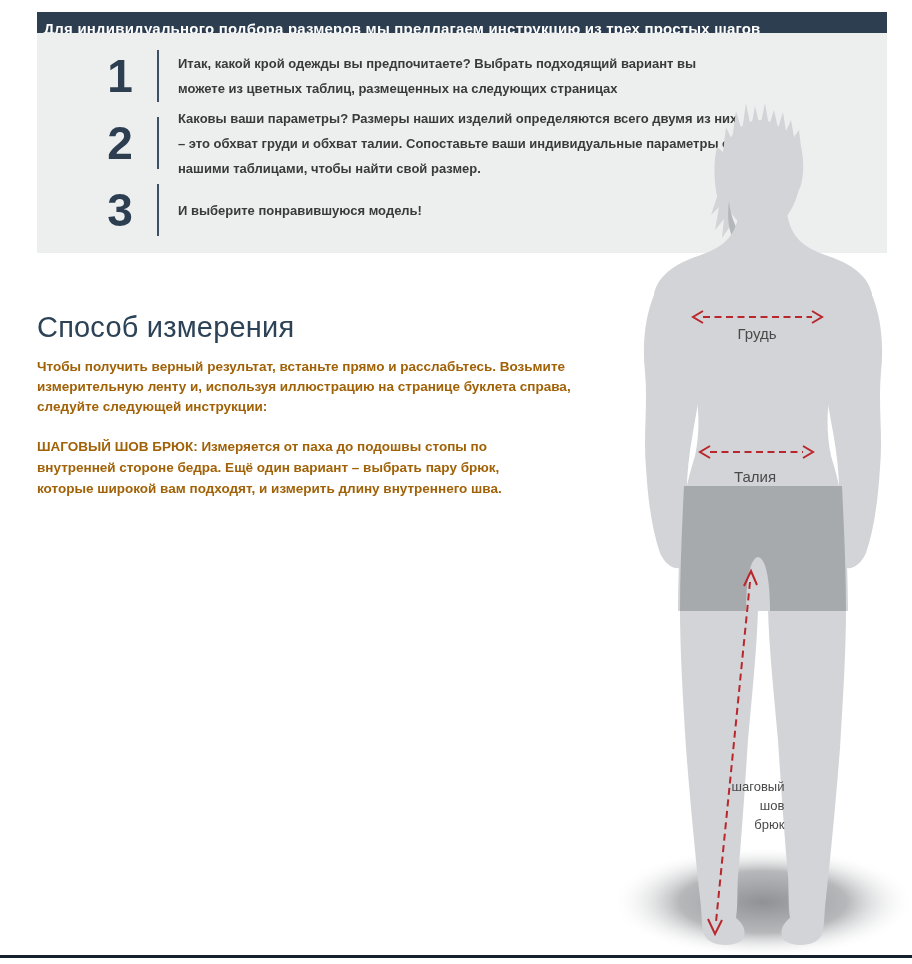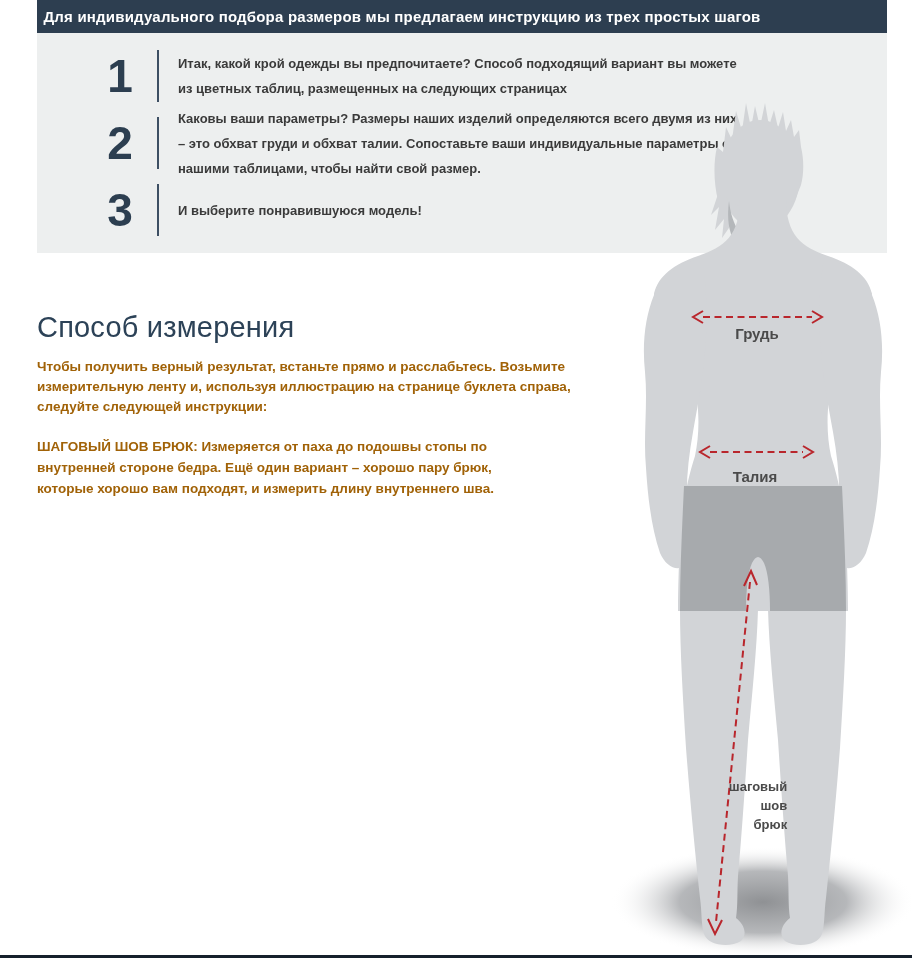--- a/index.html
+++ b/index.html
@@ -5,21 +5,21 @@
   * { margin:0; padding:0; box-sizing:border-box; }
   html,body { background:#ffffff; }
   body { font-family:"Liberation Sans","DejaVu Sans",sans-serif; }
   .page {
     position:relative; width:912px; height:964px;
     background:#ffffff; overflow:hidden;
   }
 
   
   .header-bar {
-    position:absolute; left:37px; top:0; width:850px; height:33px;
+    position:absolute; left:37px; top:12px; width:850px; height:33px;
     background:#2d3e50; color:#ffffff;
     font-size:15px; font-weight:bold; letter-spacing:.2px;
     line-height:33px; text-align:center; padding-right:120px;
   }
 
   
   .steps-panel {
     position:absolute; left:37px; top:33px; width:850px; height:220px;
     background:#edefef; padding:15px 0 0 60px;
   }
@@ -43,21 +43,21 @@
   .measure-para {
     font-size:13.5px; font-weight:600; color:#a16207; line-height:20px;
     margin-bottom:19px; max-width:592px;
   }
   .measure-para.narrow { max-width:478px; margin-bottom:0; line-height:21px; }
 
   
   .figure-svg { position:absolute; left:600px; top:90px; width:312px; height:866px; }
   .fig-label {
     position:absolute; transform:translateX(-50%);
-    color:#4a4a4a; font-size:15px; font-weight:700; white-space:nowrap;
+    color:#4a4a4a; font-size:15px; font-weight:400; white-space:nowrap;
   }
   .fig-label.small { font-size:13px; line-height:19px; text-align:right; }
 
   
   .bottom-rule {
     position:absolute; left:0; top:955px; width:912px; height:3px;
     background:#16202c;
   }
 </style>
 </head>
@@ -66,38 +66,38 @@
 <div class="page">
 
   <div class="header-bar">
     <span>Для индивидуального подбора размеров мы предлагаем инструкцию из трех простых шагов</span>
   </div>
 
   <div class="steps-panel">
     <div class="step-row">
       <div class="step-num">1</div>
       <div class="step-divider"></div>
-      <div class="step-text">Итак, какой крой одежды вы предпочитаете? Способ подходящий вариант вы можете из цветных таблиц, размещенных на следующих страницах</div>
+      <div class="step-text">Итак, какой крой одежды вы предпочитаете? Выбрать подходящий вариант вы можете из цветных таблиц, размещенных на следующих страницах</div>
     </div>
     <div class="step-row">
       <div class="step-num">2</div>
       <div class="step-divider"></div>
       <div class="step-text">Каковы ваши параметры? Размеры наших изделий определяются всего двумя из них – это обхват груди и обхват талии. Сопоставьте ваши индивидуальные параметры с нашими таблицами, чтобы найти свой размер.</div>
     </div>
     <div class="step-row">
       <div class="step-num">3</div>
       <div class="step-divider"></div>
       <div class="step-text">И выберите понравившуюся модель!</div>
     </div>
   </div>
 
   <div class="measure-section">
     <div class="measure-title">Способ измерения</div>
     <div class="measure-para">Чтобы получить верный результат, встаньте прямо и расслабьтесь. Возьмите измерительную ленту и, используя иллюстрацию на странице буклета справа, следуйте следующей инструкции:</div>
-    <div class="measure-para narrow">ШАГОВЫЙ ШОВ БРЮК: Измеряется от паха до подошвы стопы по внутренней стороне бедра. Ещё один вариант – хорошо пару брюк, которые хорошо вам подходят, и измерить длину внутреннего шва.</div>
+    <div class="measure-para narrow">ШАГОВЫЙ ШОВ БРЮК: Измеряется от паха до подошвы стопы по внутренней стороне бедра. Ещё один вариант – выбрать пару брюк, которые широкой вам подходят, и измерить длину внутреннего шва.</div>
   </div>
 
   <svg class="figure-svg" viewBox="600 90 312 866" xmlns="http://www.w3.org/2000/svg">
     <defs>
       <radialGradient id="shadowGrad" cx="50%" cy="50%" r="50%">
         <stop offset="0%" stop-color="#8f9194"></stop>
         <stop offset="55%" stop-color="#a9abae" stop-opacity="0.85"></stop>
         <stop offset="100%" stop-color="#ffffff" stop-opacity="0"></stop>
       </radialGradient>
     </defs>

